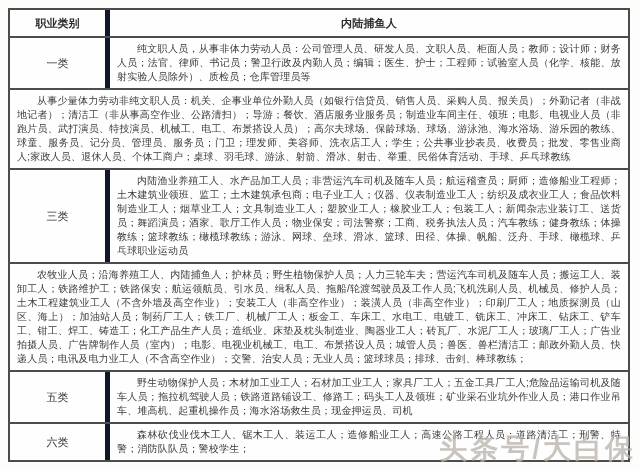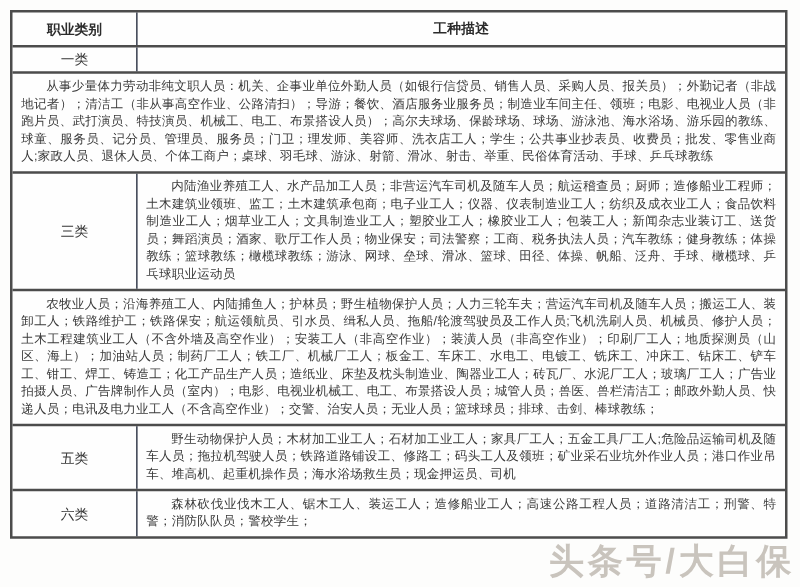--- a/index.html
+++ b/index.html
@@ -28,21 +28,21 @@
   .t-row {
     display: flex;
     align-items: stretch;
     border-top: 2px solid #4c4c4c;
   }
   .t-row:first-child {
     border-top: none;
   }
   .cat-cell {
     flex: 0 0 100px;
-    border-right: 1px solid #0f172a;
+    border-right: 5px solid #0f172a;
     display: flex;
     align-items: center;
     justify-content: center;
     font-size: 11px;
     color: #333333;
     padding: 2px 0;
     box-sizing: border-box;
   }
   .desc-cell {
     flex: 1 1 auto;
@@ -87,25 +87,26 @@
 </style>
 </head>
 <body>
 
 <div class="page">
 
   <div class="occupation-table">
 
     <div class="t-row header-row">
       <div class="cat-cell">职业类别</div>
-      <div class="desc-cell">工种描述</div>
+      <div class="desc-cell">内陆捕鱼人</div>
     </div>
 
     <div class="t-row">
       <div class="cat-cell">一类</div>
+      <div class="desc-cell">纯文职人员，从事非体力劳动人员：公司管理人员、研发人员、文职人员、柜面人员；教师；设计师；财务人员；法官、律师、书记员；警卫行政及内勤人员；编辑；医生、护士；工程师；试验室人员（化学、核能、放射实验人员除外）、质检员；仓库管理员等</div>
     </div>
 
     <div class="t-row">
       <div class="desc-cell">从事少量体力劳动非纯文职人员：机关、企事业单位外勤人员（如银行信贷员、销售人员、采购人员、报关员）；外勤记者（非战地记者）；清洁工（非从事高空作业、公路清扫）；导游；餐饮、酒店服务业服务员；制造业车间主任、领班；电影、电视业人员（非跑片员、武打演员、特技演员、机械工、电工、布景搭设人员）；高尔夫球场、保龄球场、球场、游泳池、海水浴场、游乐园的教练、球童、服务员、记分员、管理员、服务员；门卫；理发师、美容师、洗衣店工人；学生；公共事业抄表员、收费员；批发、零售业商人;家政人员、退休人员、个体工商户；桌球、羽毛球、游泳、射箭、滑冰、射击、举重、民俗体育活动、手球、乒乓球教练</div>
     </div>
 
     <div class="t-row">
       <div class="cat-cell">三类</div>
       <div class="desc-cell">内陆渔业养殖工人、水产品加工人员；非营运汽车司机及随车人员；航运稽查员；厨师；造修船业工程师；土木建筑业领班、监工；土木建筑承包商；电子业工人；仪器、仪表制造业工人；纺织及成衣业工人；食品饮料制造业工人；烟草业工人；文具制造业工人；塑胶业工人；橡胶业工人；包装工人；新闻杂志业装订工、送货员；舞蹈演员；酒家、歌厅工作人员；物业保安；司法警察；工商、税务执法人员；汽车教练；健身教练；体操教练；篮球教练；橄榄球教练；游泳、网球、垒球、滑冰、篮球、田径、体操、帆船、泛舟、手球、橄榄球、乒乓球职业运动员</div>
     </div>

